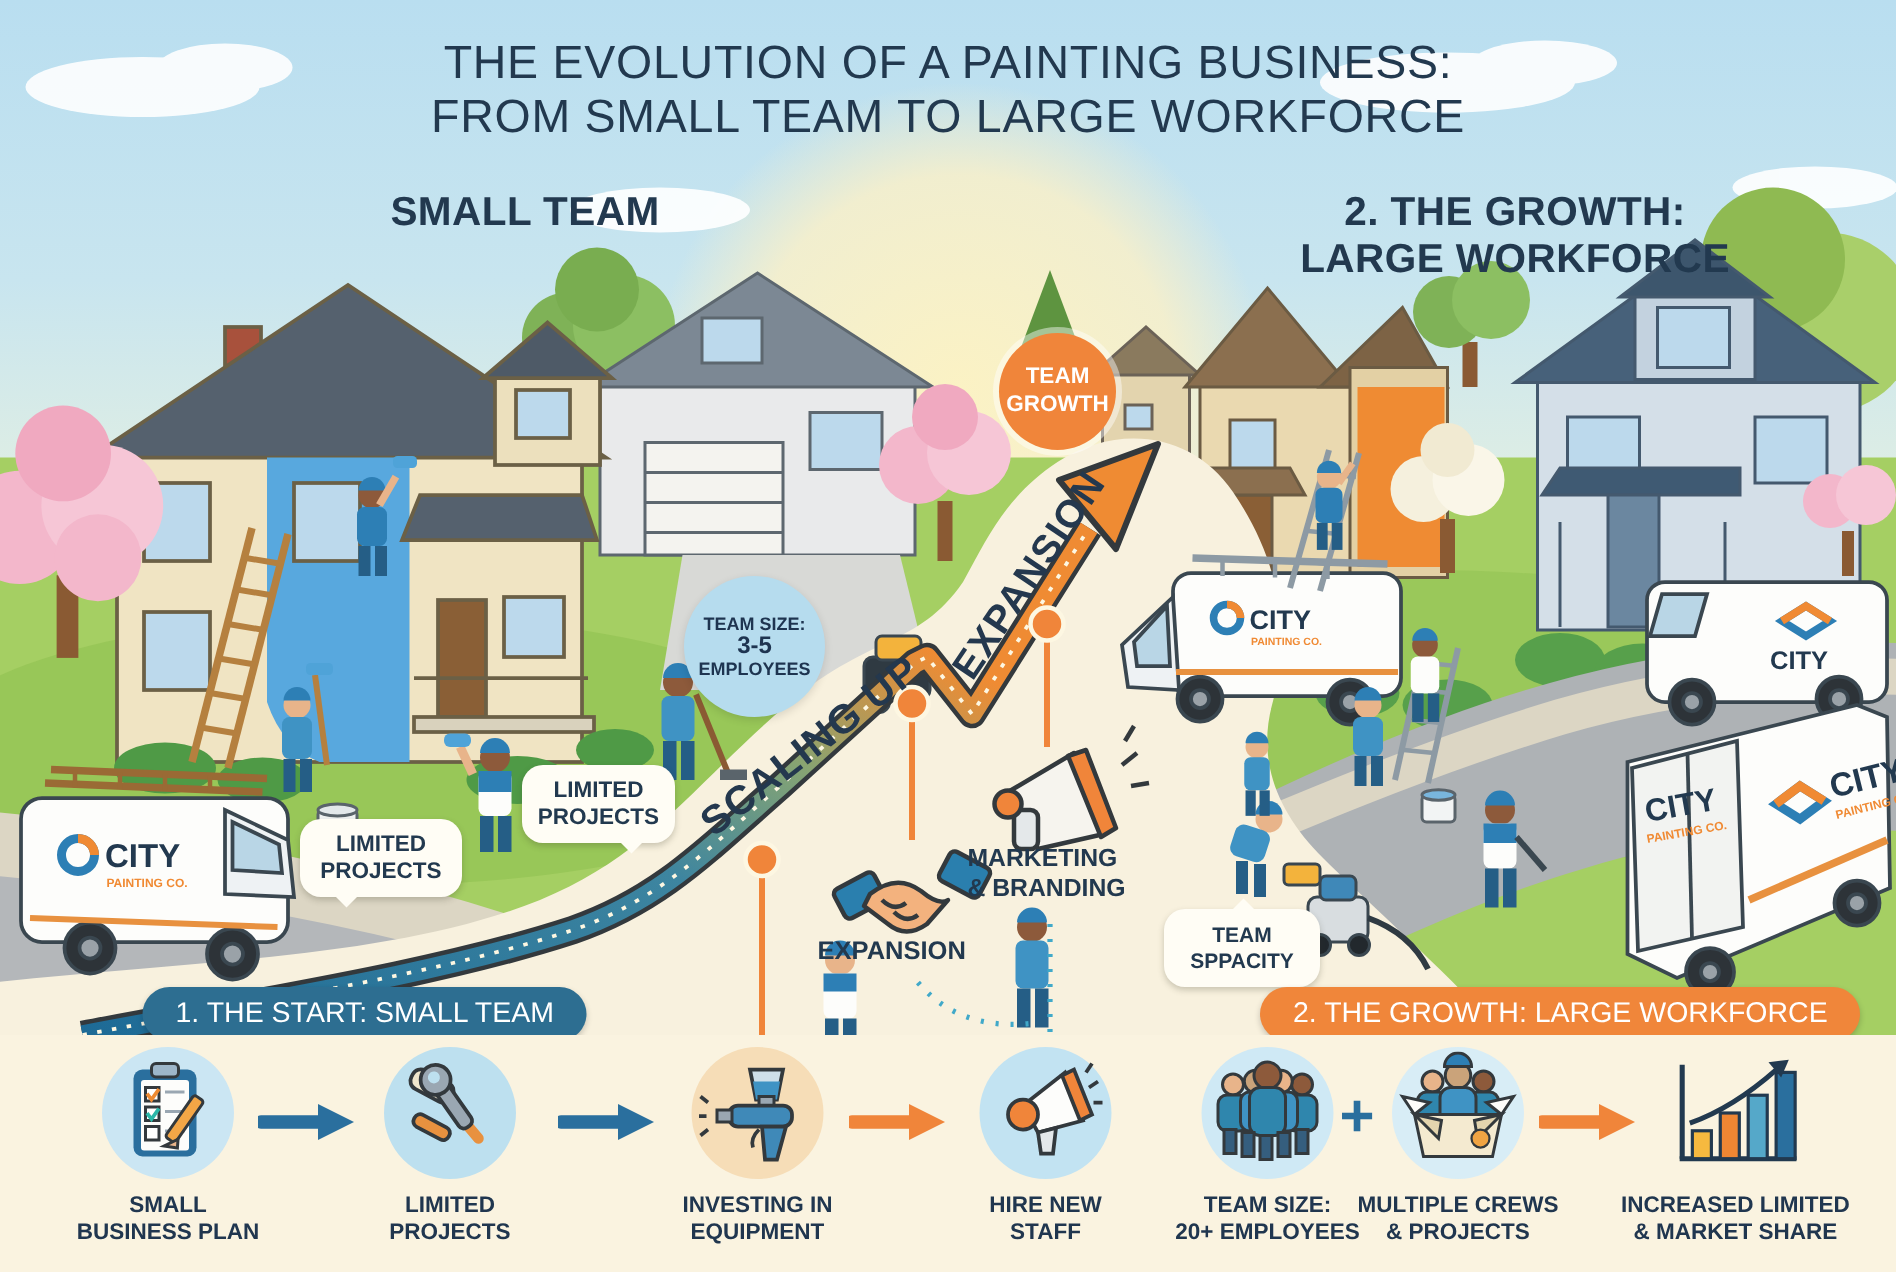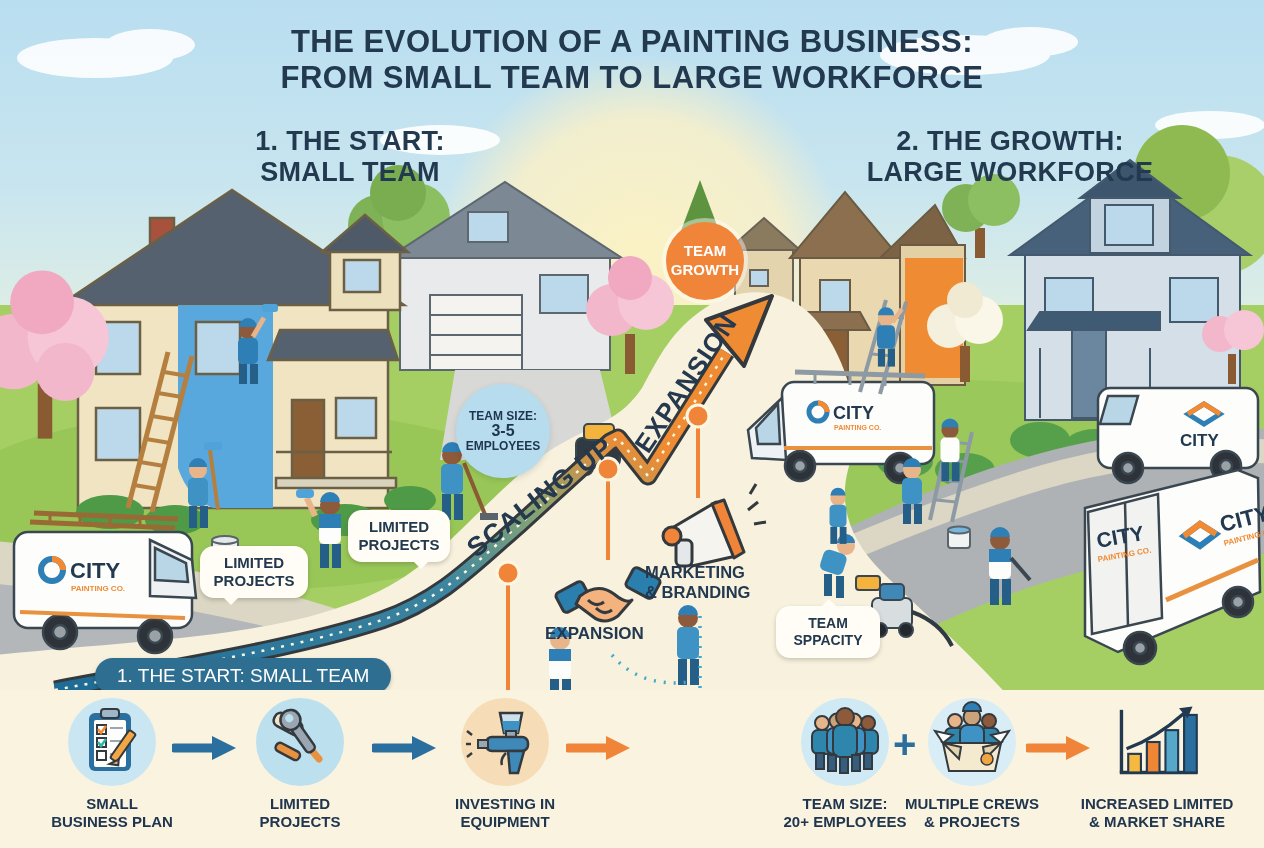--- a/index.html
+++ b/index.html
@@ -4,21 +4,21 @@
 <style>
   html,body{margin:0;padding:0;background:#888;}
   .canvas{
     position:relative;width:1264px;height:848px;overflow:hidden;
     font-family:"Liberation Sans","DejaVu Sans",sans-serif;
     background:linear-gradient(180deg,#b9def0 0%,#c8e5ef 22%,#dfeee4 38%,#f3efd2 50%,#f6f0d8 60%,#f8f2dd 100%);
   }
   svg{display:block}
   .scene{position:absolute;left:0;top:0;}
   
-  .title{position:absolute;left:0;right:0;top:24px;text-align:center;color:#22394f;font-weight:700;
+  .title{position:absolute;left:0;right:0;top:24px;text-align:center;color:#22394f;font-weight:400;
          font-size:31px;line-height:1.16;letter-spacing:.5px;}
   .sec-head{position:absolute;text-align:center;color:#22394f;font-weight:800;font-size:27px;line-height:1.15;letter-spacing:.3px;}
   .sec-head.left{left:150px;top:126px;width:400px;}
   .sec-head.right{left:800px;top:126px;width:420px;}
   .badge-circle{position:absolute;border-radius:50%;display:flex;flex-direction:column;align-items:center;justify-content:center;text-align:center;}
   .team-growth{left:666px;top:222px;width:78px;height:78px;background:#f0853a;color:#fff;font-weight:800;font-size:15px;line-height:1.25;box-shadow:0 0 0 4px rgba(255,255,255,.45);}
   .team-size{left:456px;top:384px;width:94px;height:94px;background:#b6dcee;color:#1e3450;font-weight:800;box-shadow:0 2px 6px rgba(0,0,0,.12);}
   .team-size .s1{font-size:12px}.team-size .s2{font-size:16px;line-height:1}.team-size .s3{font-size:12px}
   .bubble{position:absolute;background:#fffdf5;border-radius:14px;color:#22394f;font-weight:800;font-size:15px;line-height:1.18;
           display:flex;flex-direction:column;align-items:center;justify-content:center;text-align:center;
@@ -504,21 +504,20 @@
         </g>
     </g>
   </svg>
 
   <div class="title">
     <div>THE EVOLUTION OF A PAINTING BUSINESS:</div>
     <div>FROM SMALL TEAM TO LARGE WORKFORCE</div>
   </div>
 
   <div class="sec-head left">
-    <div>1. THE START:</div>
     <div>SMALL TEAM</div>
   </div>
   <div class="sec-head right">
     <div>2. THE GROWTH:</div>
     <div>LARGE WORKFORCE</div>
   </div>
 
   <div class="badge-circle team-growth">
     <div>TEAM</div>
     <div>GROWTH</div>
@@ -546,20 +545,21 @@
   <div class="arrow-label lbl-scaling">SCALING UP</div>
   <div class="arrow-label lbl-expansion-arrow">EXPANSION</div>
 
   <div class="milestone-lbl lbl-marketing">
     <div>MARKETING</div>
     <div>&amp; BRANDING</div>
   </div>
   <div class="milestone-lbl lbl-expansion">EXPANSION</div>
 
   <div class="banner blue">1. THE START: SMALL TEAM</div>
+  <div class="banner orange">2. THE GROWTH: LARGE WORKFORCE</div>
 
   <div class="strip">
 
     <div class="item" style="left:22px">
       <div class="ic" style="background:#cbe6f3">
         <svg width="78" height="78" viewBox="0 0 78 78">
           <rect x="16" y="10" width="42" height="58" rx="6" fill="#2a6f9e"></rect>
           <rect x="21" y="17" width="32" height="47" rx="2" fill="#fdfdfb"></rect>
           <rect x="28" y="6" width="18" height="9" rx="3" fill="#9db6c9" stroke="#33393d" stroke-width="2"></rect>
           <rect x="24" y="22" width="9" height="9" fill="#fff" stroke="#33393d" stroke-width="2"></rect>
@@ -632,20 +632,39 @@
         <div>INVESTING IN</div>
         <div>EQUIPMENT</div>
       </div>
     </div>
 
     <svg class="conn" style="left:566px" width="66" height="28" viewBox="0 0 66 28">
       <line x1="2" y1="14" x2="44" y2="14" stroke="#f0853a" stroke-width="9" stroke-linecap="round"></line>
       <polygon points="40,2 64,14 40,26" fill="#f0853a"></polygon>
     </svg>
 
+    <div class="item" style="left:607px">
+      <div class="ic" style="background:#c2e3f2">
+        <svg width="78" height="78" viewBox="0 0 78 78">
+          <polygon points="24,34 52,12 64,44 34,52" fill="#fdfdfb" stroke="#33393d" stroke-width="2.5"></polygon>
+          <polygon points="50,14 58,10 70,40 62,44" fill="#f0853a" stroke="#33393d" stroke-width="2.5"></polygon>
+          <circle cx="24" cy="40" r="10" fill="#f0853a" stroke="#33393d" stroke-width="2.5"></circle>
+          <polygon points="34,52 46,49 44,66 36,66" fill="#e4e8ea" stroke="#33393d" stroke-width="2.5"></polygon>
+          <g stroke="#33393d" stroke-width="2.5">
+              <line x1="68" y1="22" x2="74" y2="18"></line>
+              <line x1="71" y1="32" x2="77" y2="32"></line>
+              <line x1="66" y1="12" x2="70" y2="6"></line>
+            </g>
+        </svg>
+      </div>
+      <div class="lbl">
+        <div>HIRE NEW</div>
+        <div>STAFF</div>
+      </div>
+    </div>
 
     <div class="item" style="left:755px">
       <div class="ic" style="background:#cfe9f5">
         <svg width="82" height="82" viewBox="0 0 82 82">
           <g stroke="#33393d" stroke-width="2">
             <circle cx="18" cy="22" r="7" fill="#e8b48a"></circle>
               <rect x="8" y="29" width="20" height="24" rx="6" fill="#2f86ad"></rect>
             <circle cx="64" cy="22" r="7" fill="#8d5a3b"></circle>
               <rect x="54" y="29" width="20" height="24" rx="6" fill="#2f86ad"></rect>
             <circle cx="33" cy="20" r="7.5" fill="#caa37a"></circle>

